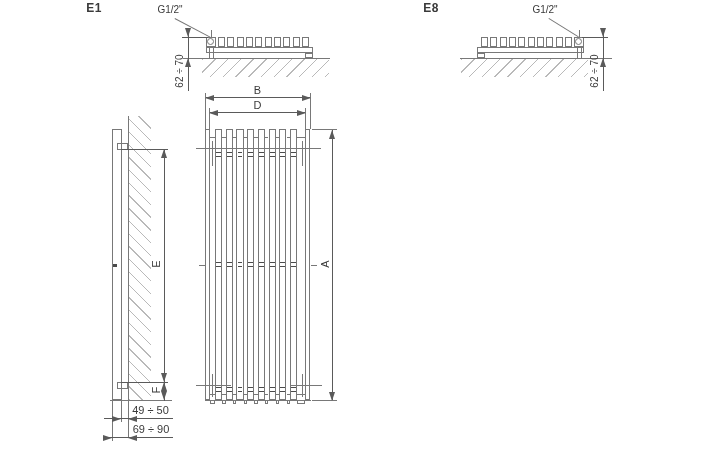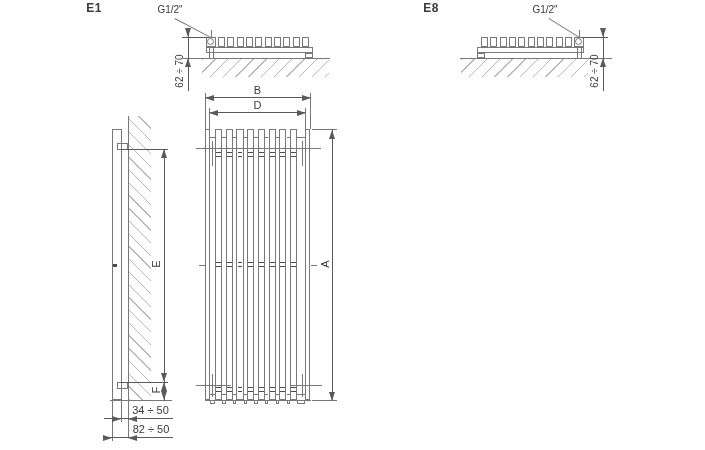--- a/index.html
+++ b/index.html
@@ -195,15 +195,15 @@
   <div class="lb big" style="left:420px;top:2px;width:22px;">E8</div>
   <div class="lb small" style="left:527px;top:4px;width:36px;">G1/2"</div>
   <div class="lb small vlabel" style="left:570px;top:65px;width:50px;">62 ÷ 70</div>
 
   <div class="lb" style="left:245px;top:84px;width:25px;">B</div>
   <div class="lb" style="left:245px;top:99px;width:25px;">D</div>
   <div class="lb vlabel" style="left:315px;top:258px;width:20px;">A</div>
 
   <div class="lb vlabel" style="left:146px;top:258px;width:20px;">E</div>
   <div class="lb vlabel" style="left:146px;top:384px;width:20px;">F</div>
-  <div class="lb" style="left:118px;top:404px;width:65px;">34 ÷ 50</div>
-  <div class="lb" style="left:118px;top:423px;width:66px;">82 ÷ 50</div>
+  <div class="lb" style="left:118px;top:404px;width:65px;">49 ÷ 50</div>
+  <div class="lb" style="left:118px;top:423px;width:66px;">69 ÷ 90</div>
 </div>
 
 </body></html>

